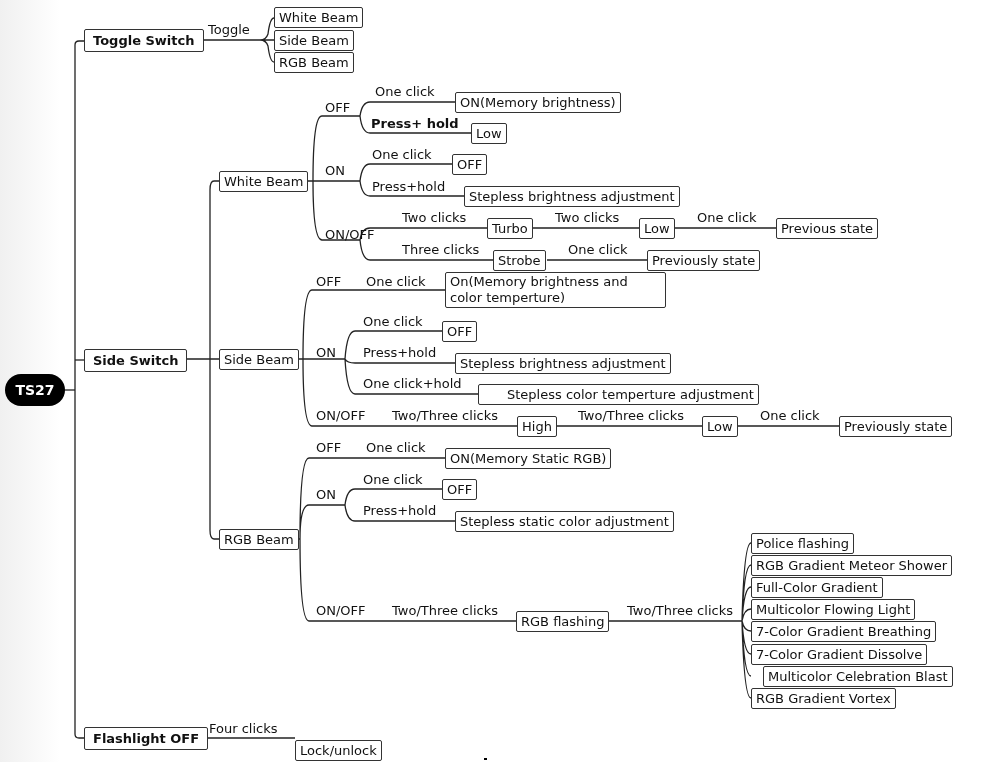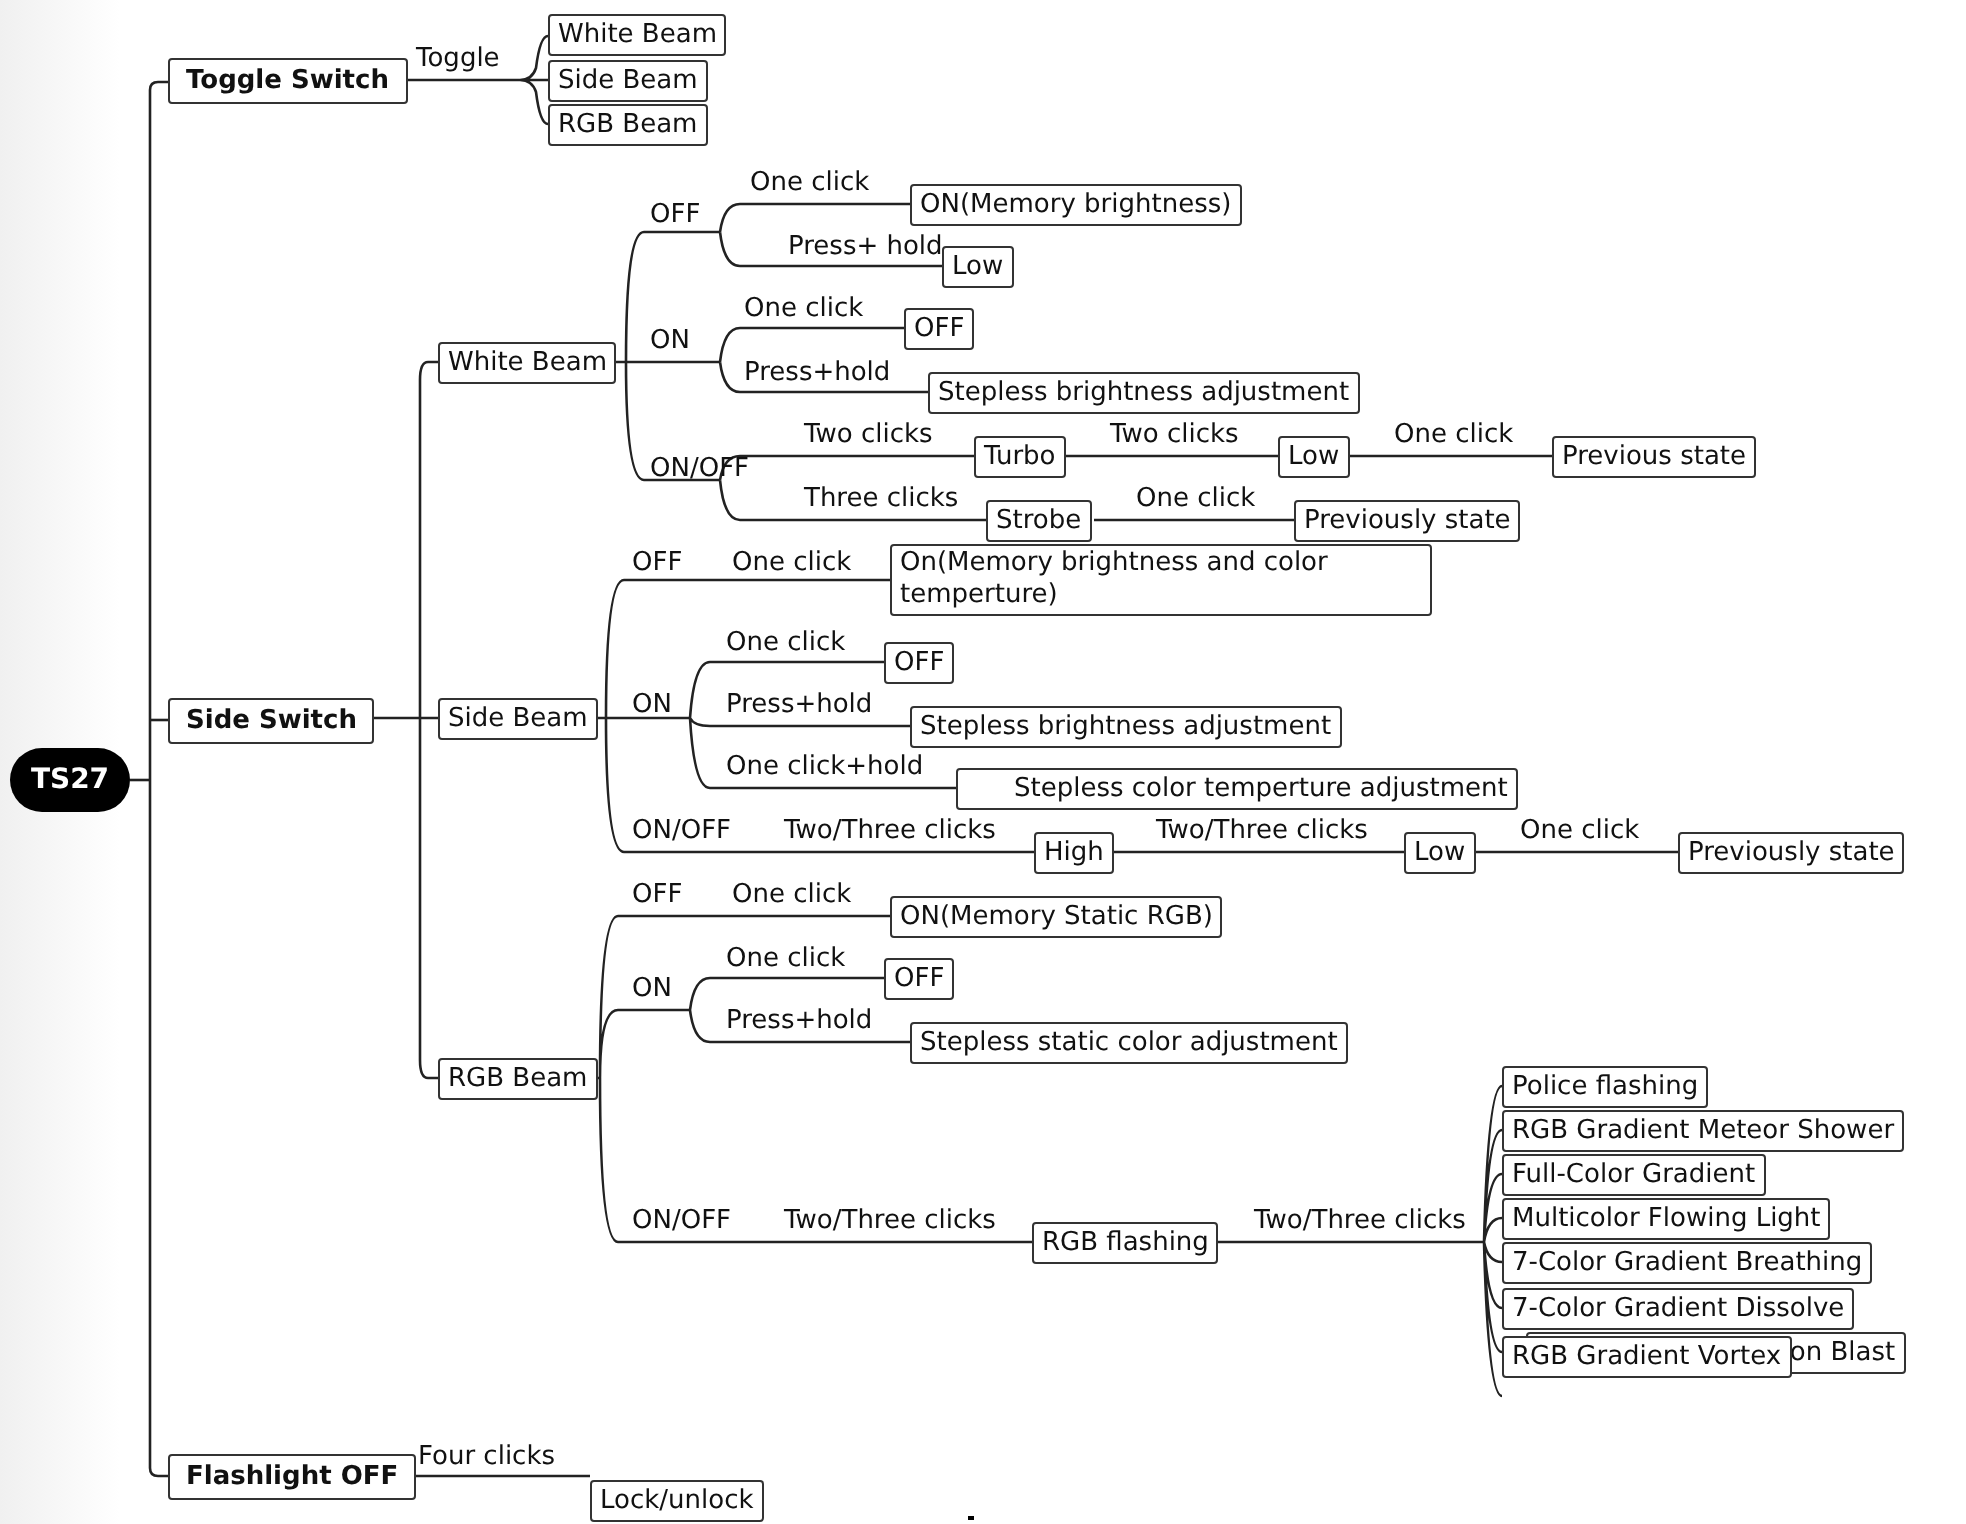--- a/index.html
+++ b/index.html
@@ -62,21 +62,21 @@
 <div class="node" style="left:274px;top:7px;">White Beam</div>
 <div class="node" style="left:274px;top:30px;">Side Beam</div>
 <div class="node" style="left:274px;top:52px;">RGB Beam</div>
 
 <div class="node bold" style="left:84px;top:349px;">Side Switch</div>
 
 <div class="node" style="left:219px;top:171px;">White Beam</div>
 <div class="lbl" style="left:325px;top:100px;">OFF</div>
 <div class="lbl" style="left:375px;top:84px;">One click</div>
 <div class="node" style="left:455px;top:92px;">ON(Memory brightness)</div>
-<div class="lbl" style="left:394px;top:116px;">Press+ hold</div>
+<div class="lbl" style="left:371px;top:116px;font-weight:bold;">Press+ hold</div>
 <div class="node" style="left:471px;top:123px;">Low</div>
 
 <div class="lbl" style="left:325px;top:163px;">ON</div>
 <div class="lbl" style="left:372px;top:147px;">One click</div>
 <div class="node" style="left:452px;top:154px;">OFF</div>
 <div class="lbl" style="left:372px;top:179px;">Press+hold</div>
 <div class="node" style="left:464px;top:186px;">Stepless brightness adjustment</div>
 
 <div class="lbl" style="left:325px;top:227px;">ON/OFF</div>
 <div class="lbl" style="left:402px;top:210px;">Two clicks</div>
@@ -86,21 +86,21 @@
 <div class="lbl" style="left:697px;top:210px;">One click</div>
 <div class="node" style="left:776px;top:218px;">Previous state</div>
 <div class="lbl" style="left:402px;top:242px;">Three clicks</div>
 <div class="node" style="left:493px;top:250px;">Strobe</div>
 <div class="lbl" style="left:568px;top:242px;">One click</div>
 <div class="node" style="left:647px;top:250px;">Previously state</div>
 
 <div class="node" style="left:219px;top:349px;">Side Beam</div>
 <div class="lbl" style="left:316px;top:274px;">OFF</div>
 <div class="lbl" style="left:366px;top:274px;">One click</div>
-<div class="node multi" style="left:445px;top:272px;width:271px;">On(Memory brightness and color temperture)</div>
+<div class="node multi" style="left:445px;top:272px;width:221px;">On(Memory brightness and color temperture)</div>
 
 <div class="lbl" style="left:316px;top:345px;">ON</div>
 <div class="lbl" style="left:363px;top:314px;">One click</div>
 <div class="node" style="left:442px;top:321px;">OFF</div>
 <div class="lbl" style="left:363px;top:345px;">Press+hold</div>
 <div class="node" style="left:455px;top:353px;">Stepless brightness adjustment</div>
 <div class="lbl" style="left:363px;top:376px;">One click+hold</div>
 <div class="node" style="left:478px;top:384px;padding-left:28px;">Stepless color temperture adjustment</div>
 
 <div class="lbl" style="left:316px;top:408px;">ON/OFF</div>
@@ -127,19 +127,19 @@
 <div class="node" style="left:516px;top:611px;">RGB flashing</div>
 <div class="lbl" style="left:627px;top:603px;">Two/Three clicks</div>
 
 <div class="node" style="left:751px;top:533px;">Police flashing</div>
 <div class="node" style="left:751px;top:555px;">RGB Gradient Meteor Shower</div>
 <div class="node" style="left:751px;top:577px;">Full-Color Gradient</div>
 <div class="node" style="left:751px;top:599px;">Multicolor Flowing Light</div>
 <div class="node" style="left:751px;top:621px;">7-Color Gradient Breathing</div>
 <div class="node" style="left:751px;top:644px;">7-Color Gradient Dissolve</div>
 <div class="node" style="left:751px;top:666px;margin-left:12px;">Multicolor Celebration Blast</div>
-<div class="node" style="left:751px;top:668px;">RGB Gradient Vortex</div>
+<div class="node" style="left:751px;top:688px;">RGB Gradient Vortex</div>
 
 <div class="node bold" style="left:84px;top:727px;">Flashlight OFF</div>
 <div class="lbl" style="left:209px;top:721px;">Four clicks</div>
 <div class="node" style="left:295px;top:728px;margin-top:12px;">Lock/unlock</div>
 
 <div class="dot"></div>
 
 </body></html>

